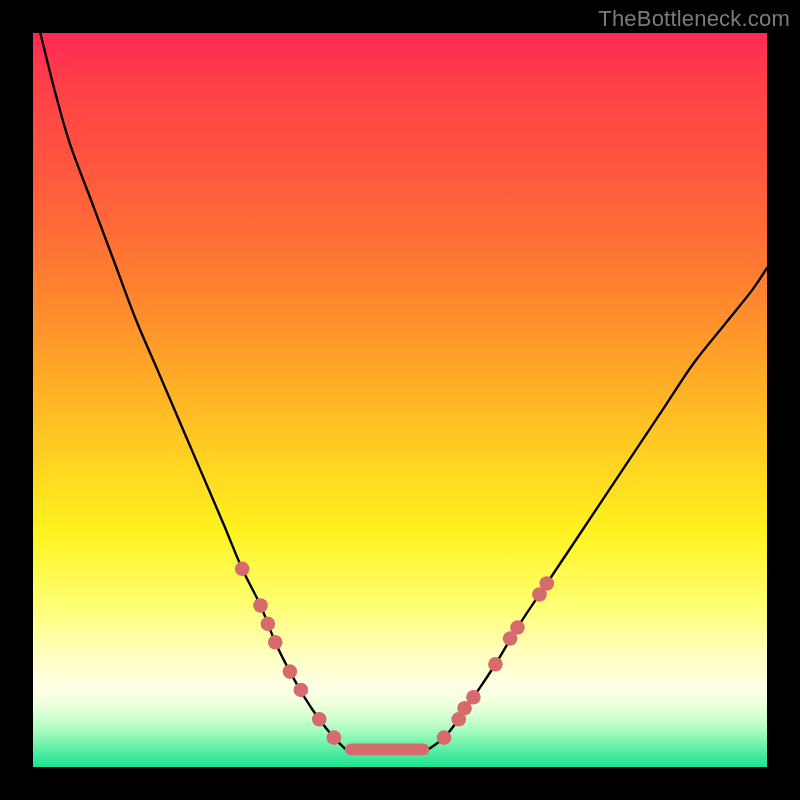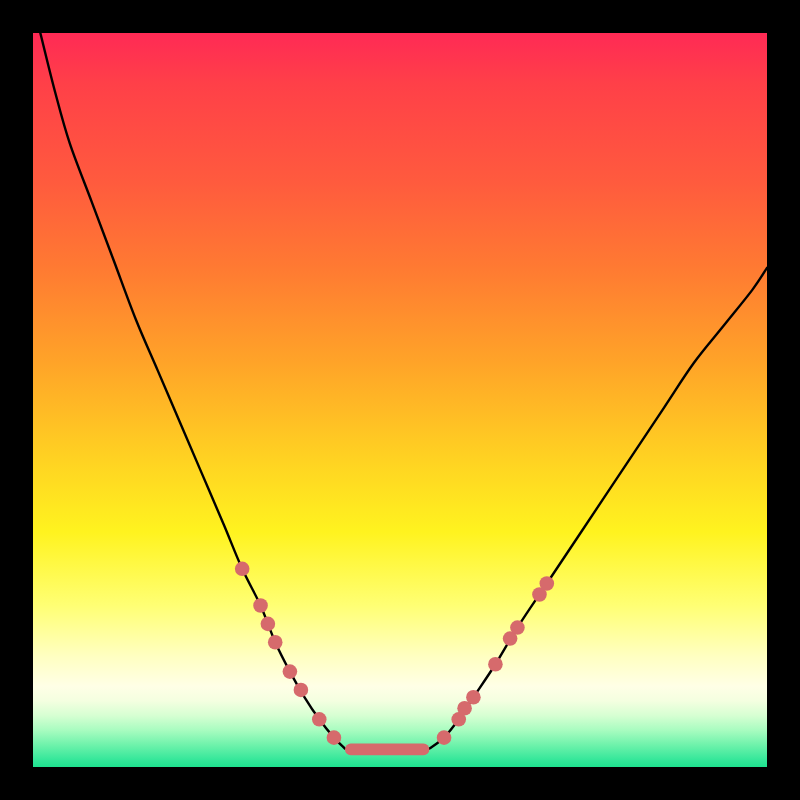--- a/index.html
+++ b/index.html
@@ -63,20 +63,21 @@
     font-size: 22px;
     font-weight: 500;
     letter-spacing: 0.2px;
     user-select: none;
   }
 </style>
 </head>
 <body>
 
 <div class="stage">
+  <div class="watermark">TheBottleneck.com</div>
 
   <div class="plot-area">
     <div class="gradient-bg"></div>
     <svg class="curve-svg" viewBox="0 0 734 734" preserveAspectRatio="none">
       <g id="svg-content">
           <path d="M 7.34 0 C 9.786666666666667 9.78666666666667, 17.126666666666665 40.37000000000002, 22.02 58.72000000000003 C 26.913333333333334 77.07000000000004, 30.583333333333336 91.75000000000004, 36.7 110.10000000000002 C 42.81666666666667 128.45000000000002, 51.38 149.2466666666666, 58.72 168.81999999999994 C 66.06 188.39333333333326, 73.39999999999999 207.96666666666667, 80.74 227.54000000000002 C 88.08 247.11333333333337, 95.42 267.90999999999997, 102.76 286.26 C 110.10000000000001 304.61, 117.44000000000001 320.5133333333333, 124.78000000000002 337.64 C 132.12 354.76666666666665, 139.46 371.8933333333334, 146.8 389.02000000000004 C 154.14000000000001 406.1466666666667, 161.48 423.2733333333333, 168.82 440.4 C 176.16 457.52666666666664, 184.11166666666668 475.87666666666667, 190.84 491.78 C 197.56833333333333 507.6833333333333, 203.0733333333333 522.3633333333332, 209.18999999999997 535.8199999999999 C 215.30666666666664 549.2766666666666, 222.035 560.2866666666666, 227.54 572.52 C 233.045 584.7533333333333, 237.32666666666665 598.21, 242.22 609.22 C 247.11333333333334 620.23, 252.00666666666666 629.4050000000001, 256.9 638.58 C 261.7933333333333 647.755, 266.68666666666667 656.3183333333334, 271.58 664.27 C 276.4733333333333 672.2216666666666, 281.3666666666667 679.5616666666666, 286.26 686.29 C 291.1533333333333 693.0183333333333, 296.6583333333333 699.7466666666667, 300.94 704.64 C 305.2216666666667 709.5333333333333, 310.115 713.8149999999999, 311.95 715.65" fill="none" stroke="#000000" stroke-width="2.4" stroke-linecap="round"></path>
           <path d="M 396.36 715.65 C 398.8066666666667 713.8149999999999, 406.1466666666667 709.5333333333333, 411.04 704.64 C 415.93333333333334 699.7466666666667, 420.82666666666665 693.0183333333333, 425.71999999999997 686.29 C 430.6133333333333 679.5616666666666, 434.2833333333333 673.4449999999999, 440.4 664.27 C 446.51666666666665 655.095, 455.08000000000004 642.8616666666667, 462.42 631.24 C 469.76 619.6183333333333, 475.87666666666667 607.9966666666667, 484.44 594.54 C 493.00333333333333 581.0833333333333, 504.0133333333333 565.18, 513.8 550.5 C 523.5866666666666 535.82, 533.3733333333333 521.14, 543.16 506.46000000000004 C 552.9466666666666 491.78000000000003, 562.7333333333333 477.1, 572.52 462.42 C 582.3066666666666 447.74, 592.0933333333334 433.06, 601.88 418.38 C 611.6666666666666 403.7, 621.4533333333334 389.02000000000004, 631.24 374.34000000000003 C 641.0266666666666 359.66, 650.8133333333334 343.7566666666666, 660.6 330.29999999999995 C 670.3866666666667 316.8433333333333, 680.1733333333333 305.83333333333337, 689.9599999999999 293.6 C 699.7466666666666 281.3666666666667, 711.9799999999999 266.68666666666667, 719.3199999999999 256.9 C 726.66 247.1133333333333, 731.5533333333333 238.54999999999995, 734 234.87999999999994" fill="none" stroke="#000000" stroke-width="2.4" stroke-linecap="round"></path>
           <rect x="311.95" y="710.5120000000001" width="84.41000000000003" height="11.744" rx="5.872" fill="#d66a6c"></rect>
           <circle cx="209.18999999999997" cy="535.8199999999999" r="7.3" fill="#d66a6c"></circle>
           <circle cx="227.54" cy="572.52" r="7.3" fill="#d66a6c"></circle>

